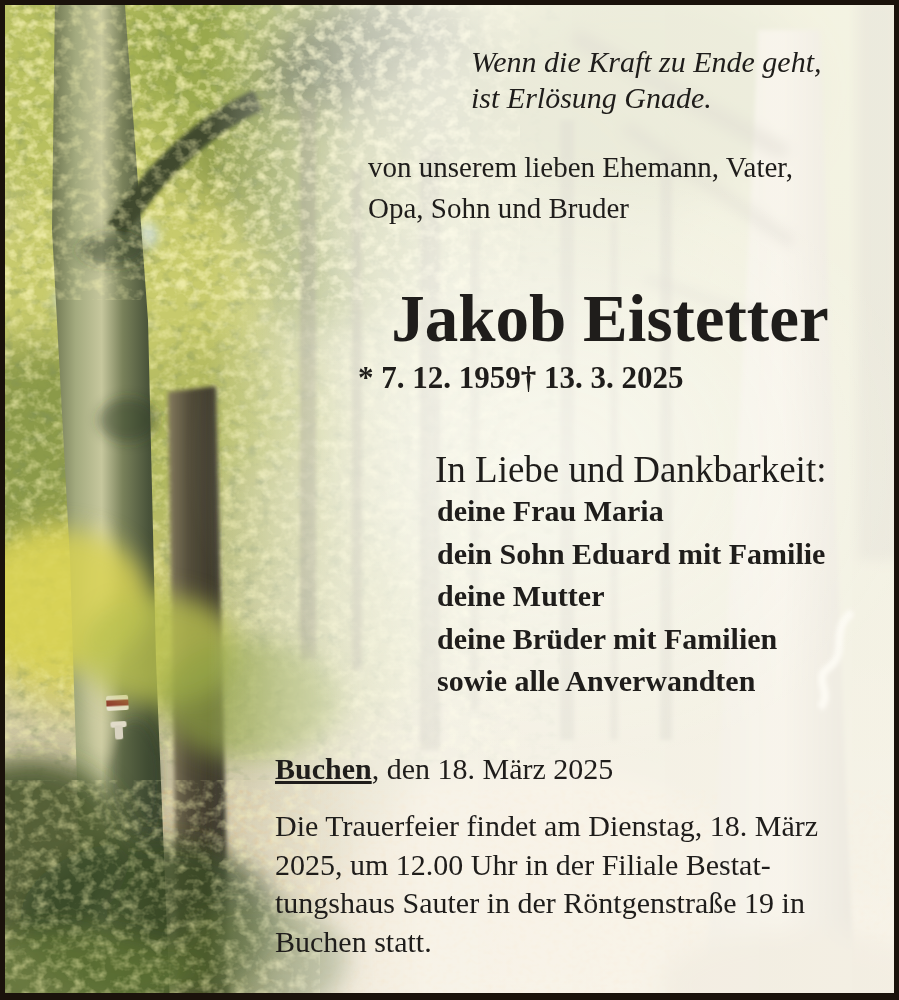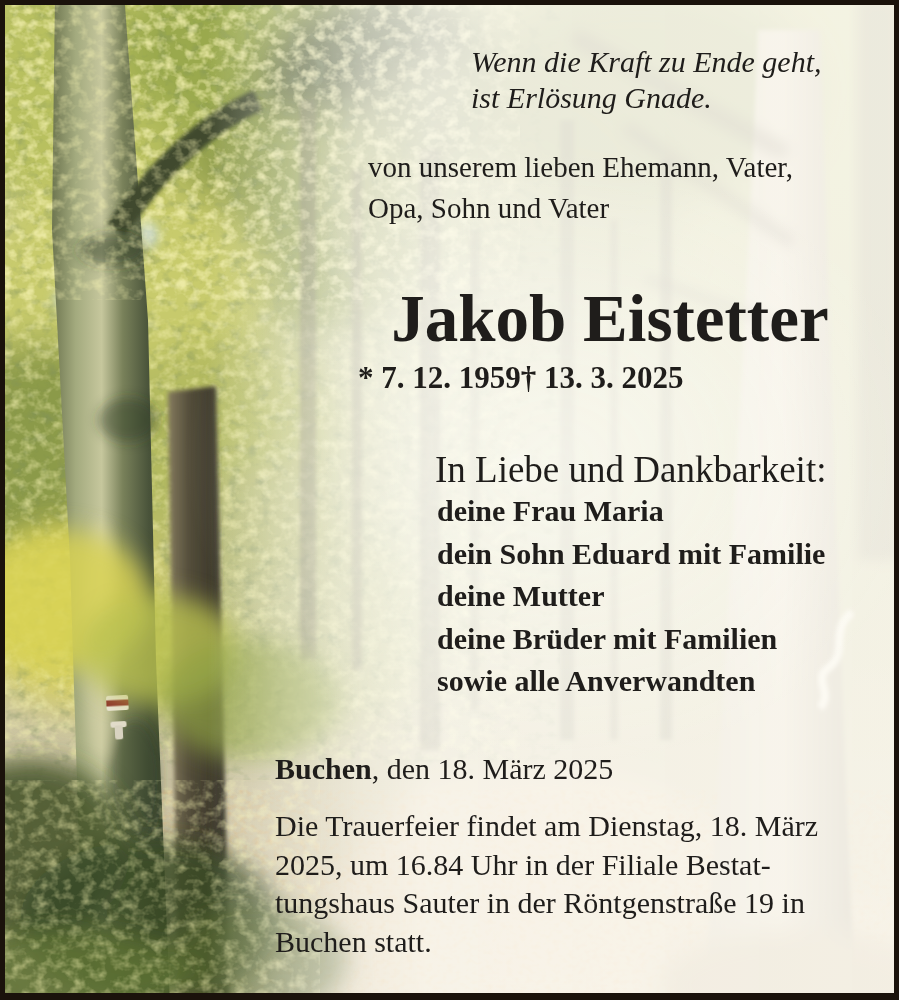--- a/index.html
+++ b/index.html
@@ -24,21 +24,21 @@
     background:radial-gradient(520px 430px at 62% 46%, rgba(255,255,250,0.42), rgba(255,255,250,0) 72%);
   }
   .txt{position:absolute;z-index:2;white-space:nowrap;}
   .quote{left:471px;top:44px;font-style:italic;font-size:30px;line-height:36px;}
   .intro{left:368px;top:147px;font-size:29px;line-height:41px;}
   .name{left:358px;top:278px;width:504px;text-align:center;font-weight:bold;font-size:67px;line-height:80px;}
   .dates{left:358px;top:360px;width:504px;display:flex;justify-content:flex-start;font-weight:bold;font-size:31px;line-height:36px;}
   .liebe{left:435px;top:452px;font-size:37px;line-height:36px;}
   .family{left:437px;top:490px;font-size:30px;font-weight:bold;line-height:42.5px;}
   .cityline{left:275px;top:750px;font-size:30px;line-height:38px;}
-  .cityline .b{font-weight:bold;}
+  .cityline .b{font-weight:bold;text-decoration:underline;}
   .funeral{left:275px;top:807px;font-size:30px;line-height:38.5px;}
   .frame{
     position:absolute;inset:0;z-index:5;pointer-events:none;
     border:5px solid #1a120b;border-bottom-width:7px;
   }
 </style>
 </head>
 <body>
 
 <div class="page">
@@ -185,21 +185,21 @@
   <div class="wash"></div>
   <div class="washglow"></div>
 
   <div class="txt quote">
     <div>Wenn die Kraft zu Ende geht,</div>
     <div>ist Erlösung Gnade.</div>
   </div>
 
   <div class="txt intro">
     <div>von unserem lieben Ehemann, Vater,</div>
-    <div>Opa, Sohn und Vater</div>
+    <div>Opa, Sohn und Bruder</div>
   </div>
 
   <div class="txt name">Jakob Eistetter</div>
 
   <div class="txt dates">
     <span>* 7. 12. 1959</span>
     <span>† 13. 3. 2025</span>
   </div>
 
   <div class="txt liebe">In Liebe und Dankbarkeit:</div>
@@ -211,19 +211,19 @@
     <div>deine Brüder mit Familien</div>
     <div>sowie alle Anverwandten</div>
   </div>
 
   <div class="txt cityline">
     <span class="b">Buchen</span><span>, den 18. März 2025</span>
   </div>
 
   <div class="txt funeral">
     <div>Die Trauerfeier findet am Dienstag, 18. März</div>
-    <div>2025, um 16.84 Uhr in der Filiale Bestat-</div>
+    <div>2025, um 12.00 Uhr in der Filiale Bestat-</div>
     <div>tungshaus Sauter in der Röntgenstraße 19 in</div>
     <div>Buchen statt.</div>
   </div>
 
   <div class="frame"></div>
 </div>
 
 </body></html>

